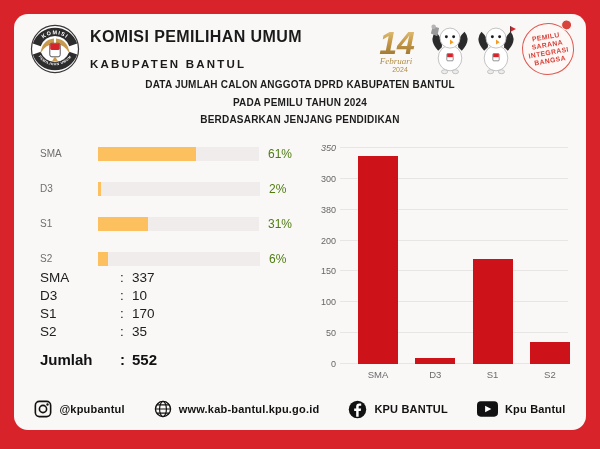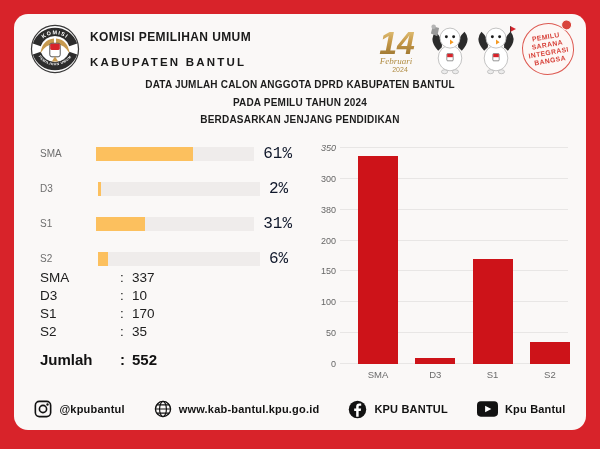--- a/index.html
+++ b/index.html
@@ -8,21 +8,21 @@
 
   .frame { position:relative; width:600px; height:449px; background:#d8232a; }
   .panel { position:absolute; left:14px; top:14px; width:572px; height:416px;
            background:#faf8f7; border-radius:14px; overflow:hidden; }
 
   
   .header { position:absolute; left:16px; top:5px; right:12px; height:60px;
             display:flex; align-items:center; }
   .kpu-logo { width:50px; height:50px; flex:0 0 auto; }
   .org { margin-left:10px; }
-  .org-line1 { font-size:12px; font-weight:bold; color:#1a1a1a; letter-spacing:.4px; }
+  .org-line1 { font-size:16px; font-weight:bold; color:#1a1a1a; letter-spacing:.4px; }
   .org-line2 { font-size:11.5px; font-weight:bold; color:#1a1a1a; letter-spacing:2.2px; margin-top:12px; }
   .header-logos { margin-left:auto; display:flex; align-items:center; gap:6px; }
   .fourteen { width:54px; height:52px; }
   .mascot { width:40px; height:54px; }
   .badge { position:relative; width:52px; height:52px; border:1.6px solid #dd5a52; border-radius:50%;
            transform:rotate(-10deg); display:flex; flex-direction:column; align-items:center;
            justify-content:center; background:#fdf7f5; }
   .badge-line { font-size:6.8px; font-weight:bold; color:#d8443c; letter-spacing:.4px; line-height:8.2px; }
   .badge-dot { position:absolute; right:-3px; top:-1px; width:11px; height:11px; border-radius:50%;
                background:#d8443c; border:1.5px solid #fdf7f5; }
@@ -30,21 +30,21 @@
   
   .title { position:absolute; left:0; right:0; top:62px; text-align:center;
            font-size:10px; font-weight:bold; color:#1c1c1c; line-height:17.6px; letter-spacing:.2px; }
 
   
   .hbar-chart { position:absolute; left:26px; top:122px; width:252px; }
   .hbar-row { display:flex; align-items:center; height:35px; }
   .hbar-label { width:58px; font-size:10px; color:#6e6e6e; }
   .hbar-track { width:162px; height:14px; background:#efeceb; position:relative; }
   .hbar-fill { position:absolute; left:0; top:0; bottom:0; background:#fcc05e; }
-  .hbar-pct { flex:1; padding-left:9px; font-size:16px; color:#0f172a;font-family:Liberation Mono, monospace; }
+  .hbar-pct { flex:1; padding-left:9px; font-size:12px; color:#4d7c0f; }
 
   
   .stats { position:absolute; left:26px; top:254px; width:190px; }
   .stats-row { display:flex; height:18px; align-items:center; font-size:13.5px; color:#202020; }
   .stats-label { width:80px; }
   .stats-sep { width:12px; }
   .stats-total { margin-top:9px; font-size:15px; font-weight:bold; color:#111; height:20px; }
 
   
   .vchart { position:absolute; left:296px; top:131px; width:262px; height:250px; }

